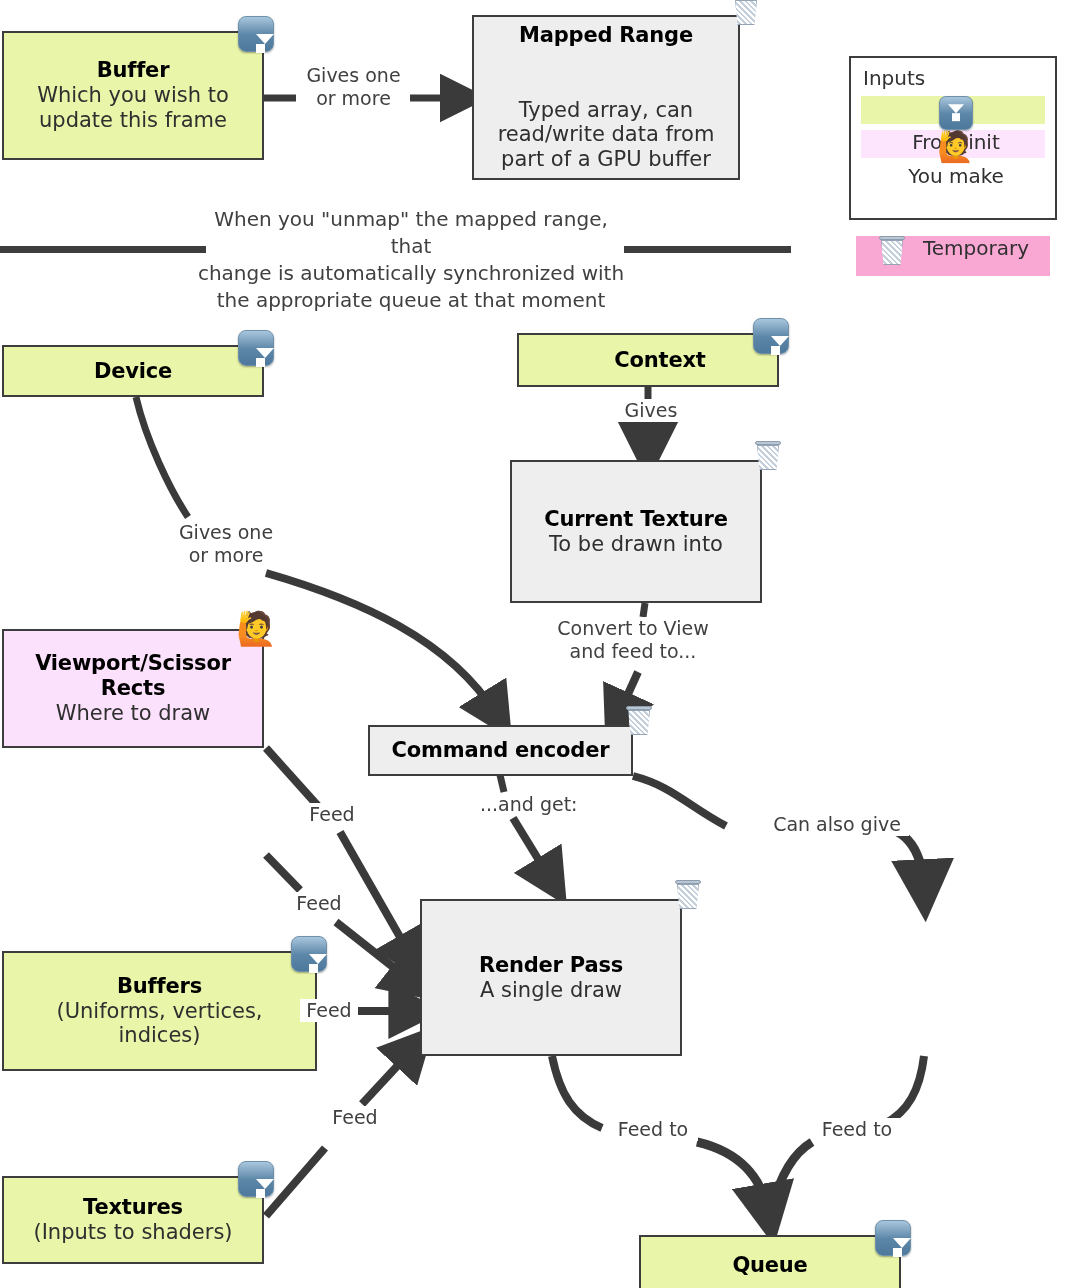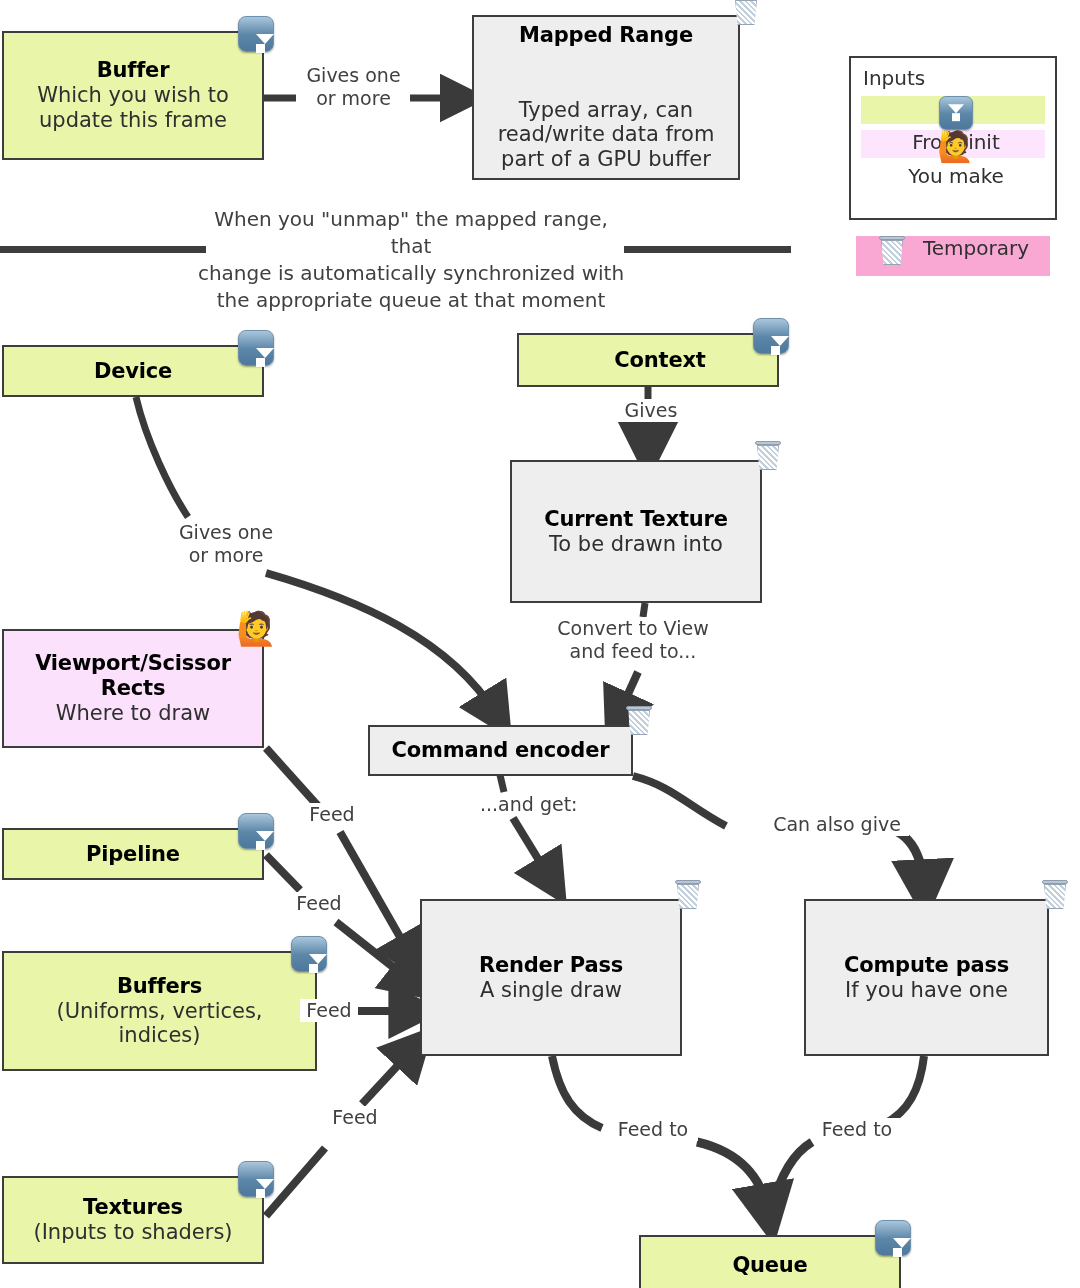--- a/index.html
+++ b/index.html
@@ -207,29 +207,20 @@
 Rects</span>
     <span class="sub">Where to draw</span>
     <span class="badge make">🙋</span>
   </div>
 
   <div class="node fill-temp" style="left:368px;top:725px;width:265px;height:51px;">
     <span class="ttl">Command encoder</span>
     <span class="badge temp"><span class="trash"><span class="lid"></span><span class="body"></span></span></span>
   </div>
 
-  <div class="node fill-init" style="left:2px;top:828px;width:262px;height:52px;">
-    <span class="ttl">Pipeline</span>
-    <span class="badge init">
-        <span class="arr">
-          <i></i>
-          <b></b>
-        </span>
-      </span>
-  </div>
 
   <div class="node fill-init" style="left:2px;top:951px;width:315px;height:120px;">
     <span class="ttl">Buffers</span>
     <span class="sub" style="white-space:pre-line">(Uniforms, vertices,
 indices)</span>
     <span class="badge init">
         <span class="arr">
           <i></i>
           <b></b>
         </span>
@@ -246,25 +237,20 @@
         </span>
       </span>
   </div>
 
   <div class="node fill-temp" style="left:420px;top:899px;width:262px;height:157px;">
     <span class="ttl">Render Pass</span>
     <span class="sub">A single draw</span>
     <span class="badge temp"><span class="trash"><span class="lid"></span><span class="body"></span></span></span>
   </div>
 
-  <div class="node fill-temp" style="left:804px;top:899px;width:245px;height:157px;">
-    <span class="ttl">Compute pass</span>
-    <span class="sub">If you have one</span>
-    <span class="badge temp"><span class="trash"><span class="lid"></span><span class="body"></span></span></span>
-  </div>
 
   <div class="node fill-init" style="left:639px;top:1235px;width:262px;height:60px;">
     <span class="ttl">Queue</span>
     <span class="badge init">
         <span class="arr">
           <i></i>
           <b></b>
         </span>
       </span>
   </div>

